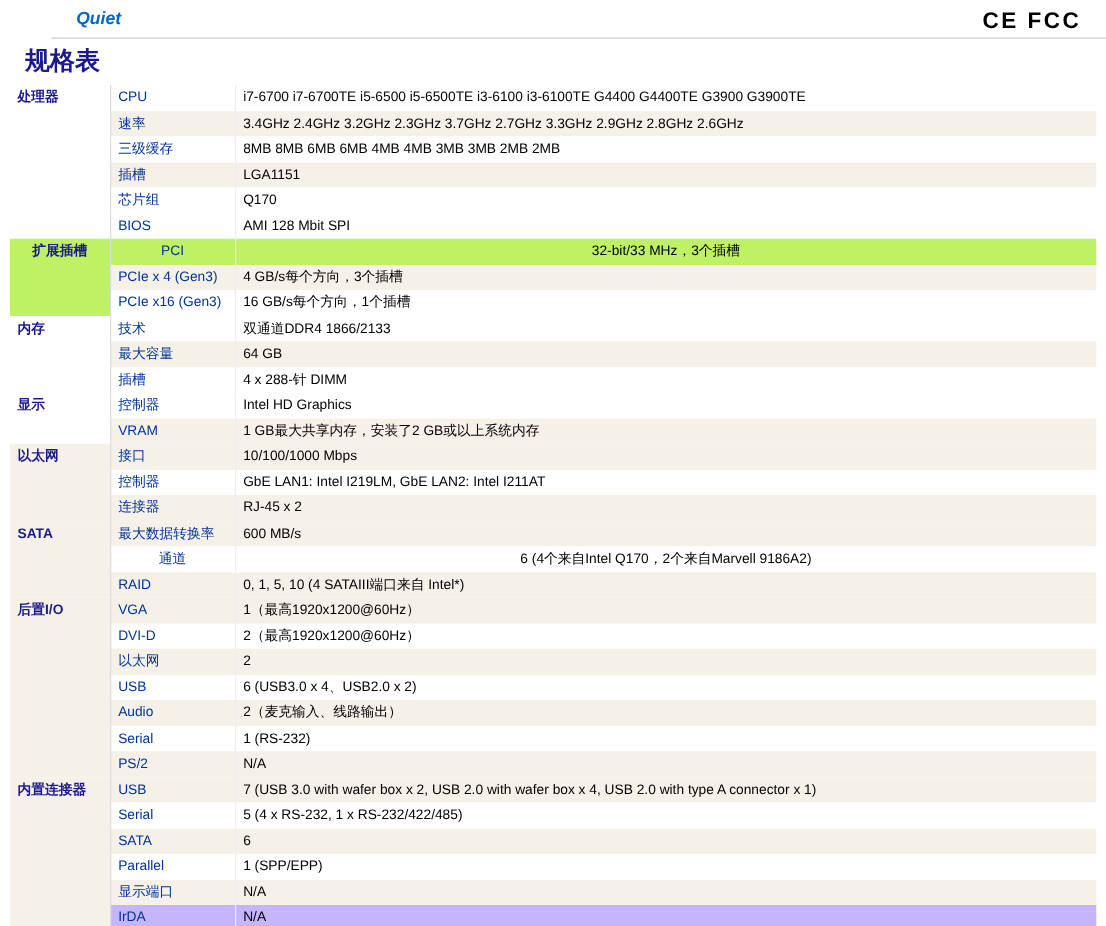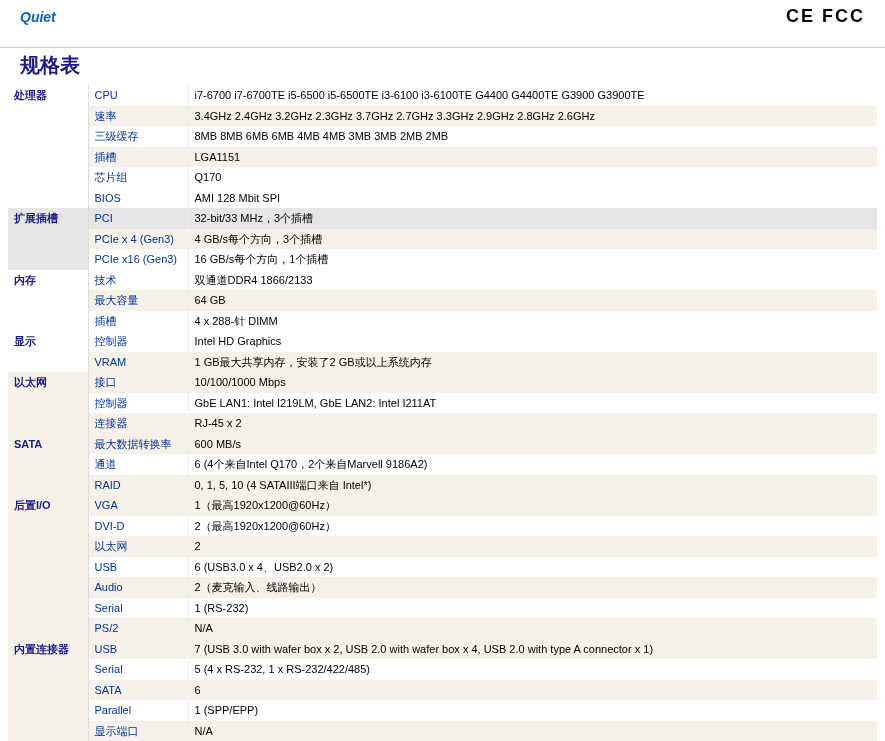--- a/index.html
+++ b/index.html
@@ -5,23 +5,24 @@
     * { box-sizing: border-box; margin: 0; padding: 0; }
     body {
       font-family: Arial, "Microsoft YaHei", sans-serif;
       font-size: 11px;
       background: #fff;
       color: #000;
       width: 885px;
     }
     .header {
       display: flex;
-      align-items: center;
-      padding: 6px 20px 20px 20px;
+      align-items: flex-start;
+      padding: 6px 20px 3px 20px;
       border-bottom: 1px solid #ccc;
+      margin-left: 41px;
     }
     .brand-quiet {
       color: #0066cc;
       font-size: 14px;
       font-weight: bold;
       font-style: italic;
       margin-right: auto;
     }
     .cert-logo {
       font-size: 18px;
@@ -101,21 +102,21 @@
         </tr>
         <tr style="background: rgb(255, 255, 255);">
           <td class="label-cell">芯片组</td>
           <td class="value-cell">Q170</td>
         </tr>
         <tr style="background: rgb(255, 255, 255);">
           <td class="cat-cell" rowspan="1"></td>
           <td class="label-cell">BIOS</td>
           <td class="value-cell">AMI 128 Mbit SPI</td>
         </tr>
-        <tr style="background: #e5e5e5;">
+        <tr style="background: #bef264; text-align: center;">
           <td class="cat-cell" rowspan="3">扩展插槽</td>
           <td class="label-cell">PCI</td>
           <td class="value-cell">32-bit/33 MHz，3个插槽</td>
         </tr>
         <tr style="background: rgb(245, 240, 232);">
           <td class="label-cell">PCIe x 4 (Gen3)</td>
           <td class="value-cell">4 GB/s每个方向，3个插槽</td>
         </tr>
         <tr style="background: rgb(255, 255, 255);">
           <td class="label-cell">PCIe x16 (Gen3)</td>
@@ -154,21 +155,21 @@
         </tr>
         <tr style="background: rgb(245, 240, 232); padding-left: 36px;">
           <td class="label-cell">连接器</td>
           <td class="value-cell">RJ-45 x 2</td>
         </tr>
         <tr style="background: rgb(245, 240, 232);">
           <td class="cat-cell" rowspan="3">SATA</td>
           <td class="label-cell">最大数据转换率</td>
           <td class="value-cell">600 MB/s</td>
         </tr>
-        <tr style="background: rgb(255, 255, 255);">
+        <tr style="background: rgb(255, 255, 255); text-align: center;">
           <td class="label-cell">通道</td>
           <td class="value-cell">6 (4个来自Intel Q170，2个来自Marvell 9186A2)</td>
         </tr>
         <tr style="background: rgb(245, 240, 232);">
           <td class="label-cell">RAID</td>
           <td class="value-cell">0, 1, 5, 10 (4 SATAIII端口来自 Intel*)</td>
         </tr>
         <tr style="background: rgb(245, 240, 232);">
           <td class="cat-cell" rowspan="7">后置I/O</td>
           <td class="label-cell">VGA</td>

